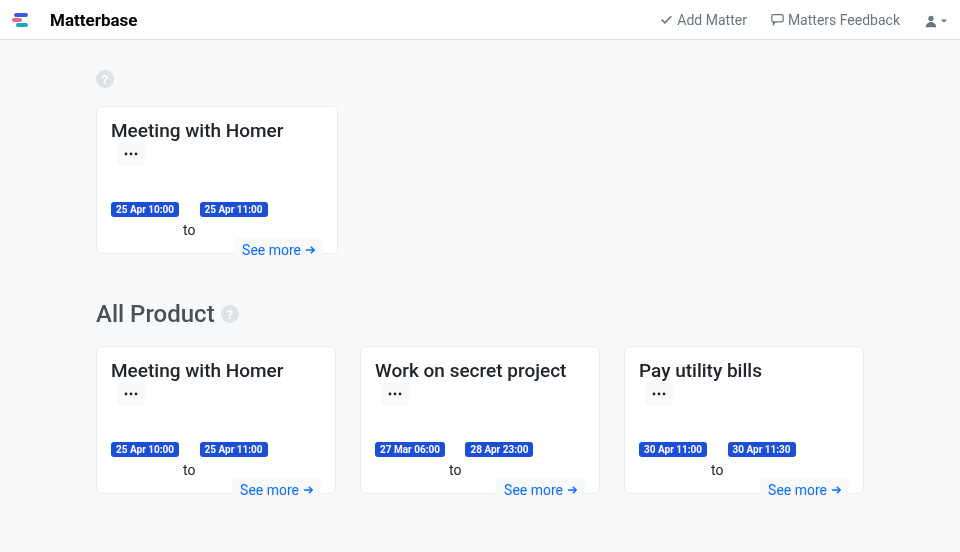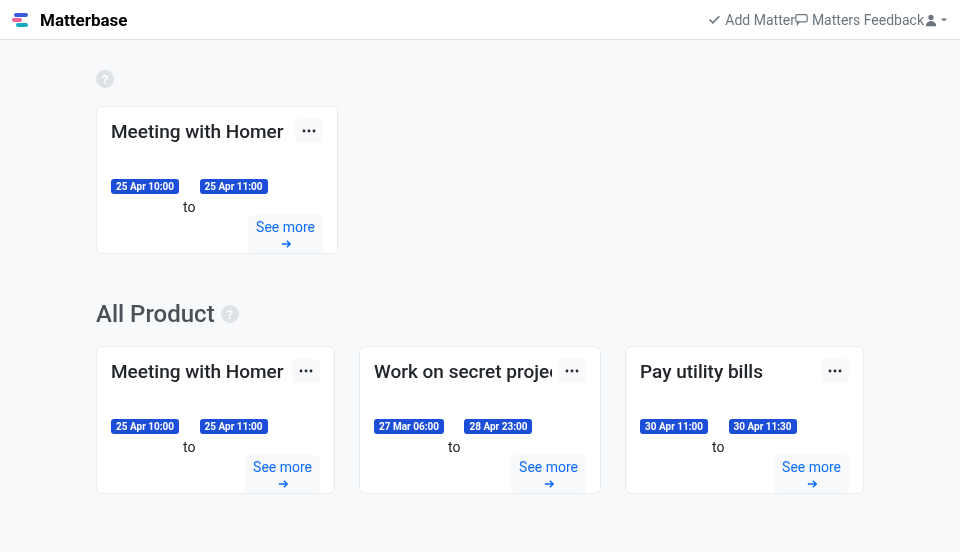--- a/index.html
+++ b/index.html
@@ -15,39 +15,39 @@
       border-bottom: 1px solid #dee2e6;
       height: 40px;
       display: flex;
       align-items: center;
       padding: 0 12px;
       justify-content: space-between;
     }
     .brand {
       display: flex;
       align-items: center;
-      gap: 10px;
+      gap: 20px;
       font-weight: 700;
       font-size: 17px;
       color: #000;
     }
     .logo-mark {
       width: 18px;
       height: 18px;
       position: relative;
     }
     .logo-mark div {
       position: absolute;
       height: 4px;
       border-radius: 2px;
     }
     .nav-right {
       display: flex;
-      align-items: center;
-      gap: 0;
+      align-items: flex-end;
+      gap: 24px;
     }
     .nav-link {
       color: #6c757d;
       font-size: 14px;
       display: flex;
       align-items: center;
       gap: 4px;
       cursor: pointer;
     }
     .nav-user {
@@ -93,23 +93,24 @@
       border-radius: 6px;
       width: 242px;
       height: 148px;
       padding: 12px 14px;
       display: flex;
       flex-direction: column;
       position: relative;
     }
     .card-head {
       display: flex;
-      align-items: flex-end;
+      align-items: flex-start;
       justify-content: space-between;
       margin-bottom: 14px;
+      flex-direction: column;
     }
     .card-title {
       font-size: 19px;
       font-weight: 500;
       color: #212529;
       white-space: nowrap;
       overflow: hidden;
       flex: 1;
     }
     .card-menu {
@@ -152,21 +153,20 @@
     .see-more {
       background: #f8f9fa;
       color: #0d6efd;
       font-size: 14px;
       padding: 4px 8px;
       border-radius: 4px;
       cursor: pointer;
       display: flex;
       align-items: center;
       gap: 4px;
-      flex-direction: column;
     }
     svg { display: block; }
   </style>
 </head>
 <body>
 
 <div class="navbar">
   <div class="brand">
     <div class="logo-mark">
       <div style="background:#3b5bdb;width:14px;left:2px;top:2px;"></div>

